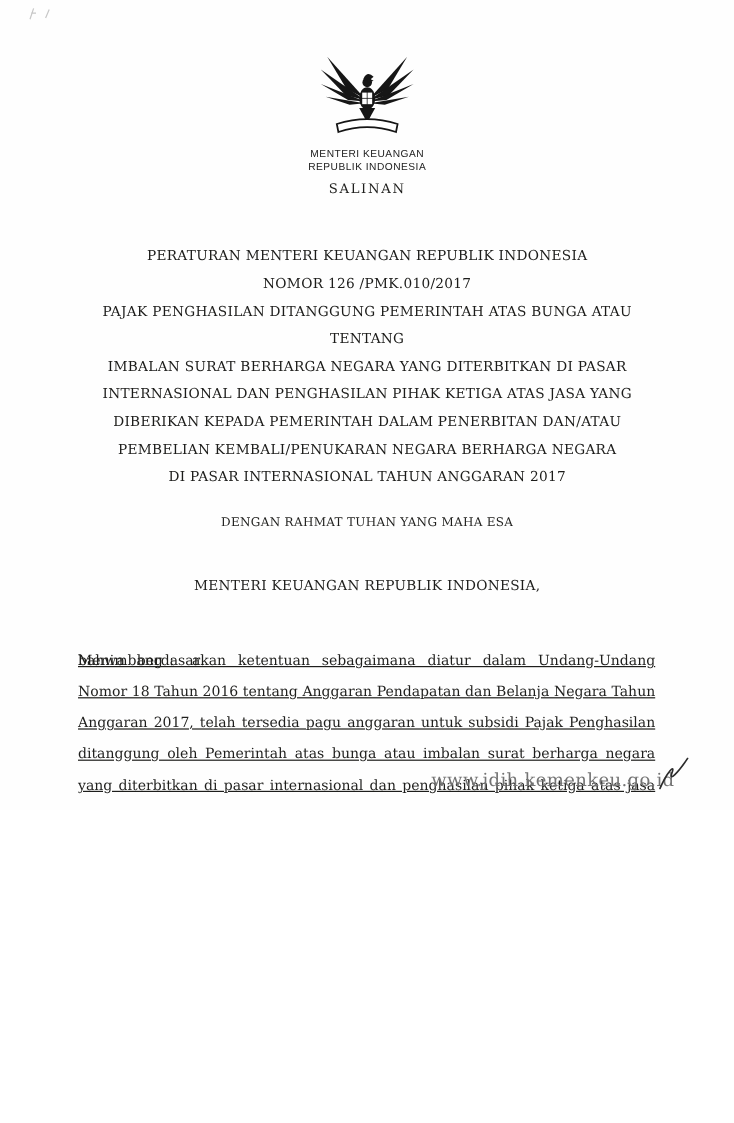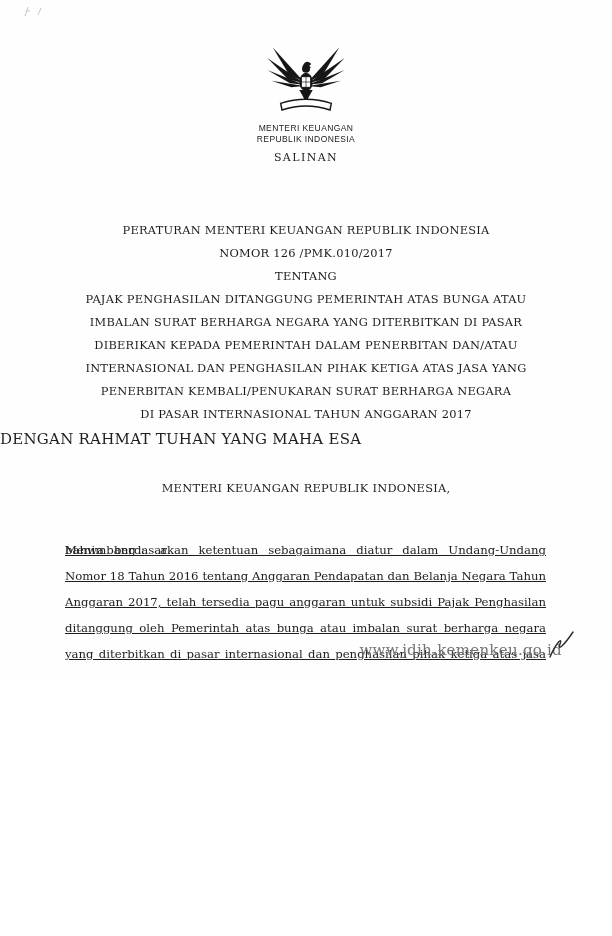--- a/index.html
+++ b/index.html
@@ -29,28 +29,28 @@
     font-size: 8.5px; line-height: 10.5px; letter-spacing: .4px;
     color: #222;
   }
   .salinan {
     position: absolute; top: 151px; left: 0; width: 100%;
     text-align: center;
     font-size: 11px; font-weight: normal; letter-spacing: 1.4px;
   }
 
   .title-block {
-    position: absolute; top: 219px; left: 38px; right: 38px;
+    position: absolute; top: 202px; left: 38px; right: 38px;
     text-align: center;
     font-size: 11.4px; line-height: 23px; letter-spacing: .25px;
     color: #1c1c1a;
   }
   .invocation {
     position: absolute; top: 430px; left: 0; width: 100%;
-    text-align: left; font-size: 15px; letter-spacing: .25px;
+    text-align: center; font-size: 10px; letter-spacing: .25px;
   }
   .authority {
     position: absolute; top: 481px; left: 0; width: 100%;
     text-align: center; font-size: 11.4px; letter-spacing: .25px;
   }
 
   .considerans {
     position: absolute; top: 537px; left: 65px; right: 66px;
     font-size: 11.7px; line-height: 26px; text-decoration: underline;
   }
@@ -109,26 +109,26 @@
 
   <div class="ministry">
     <div>MENTERI KEUANGAN</div>
     <div>REPUBLIK INDONESIA</div>
   </div>
   <div class="salinan">SALINAN</div>
 
   <div class="title-block">
     <div>PERATURAN MENTERI KEUANGAN REPUBLIK INDONESIA</div>
     <div>NOMOR 126 /PMK.010/2017</div>
+    <div>PAJAK PENGHASILAN DITANGGUNG PEMERINTAH ATAS BUNGA ATAU</div>
     <div>TENTANG</div>
-    <div>PAJAK PENGHASILAN DITANGGUNG PEMERINTAH ATAS BUNGA ATAU</div>
     <div>IMBALAN SURAT BERHARGA NEGARA YANG DITERBITKAN DI PASAR</div>
+    <div>INTERNASIONAL DAN PENGHASILAN PIHAK KETIGA ATAS JASA YANG</div>
     <div>DIBERIKAN KEPADA PEMERINTAH DALAM PENERBITAN DAN/ATAU</div>
-    <div>INTERNASIONAL DAN PENGHASILAN PIHAK KETIGA ATAS JASA YANG</div>
-    <div>PENERBITAN KEMBALI/PENUKARAN SURAT BERHARGA NEGARA</div>
+    <div>PEMBELIAN KEMBALI/PENUKARAN NEGARA BERHARGA NEGARA</div>
     <div>DI PASAR INTERNASIONAL TAHUN ANGGARAN 2017</div>
   </div>
 
   <div class="invocation">DENGAN RAHMAT TUHAN YANG MAHA ESA</div>
   <div class="authority">MENTERI KEUANGAN REPUBLIK INDONESIA,</div>
 
   <div class="considerans">
     <span class="c-label">Menimbang</span>
     <span class="c-colon">:</span>
     <span class="c-marker">a.</span>

